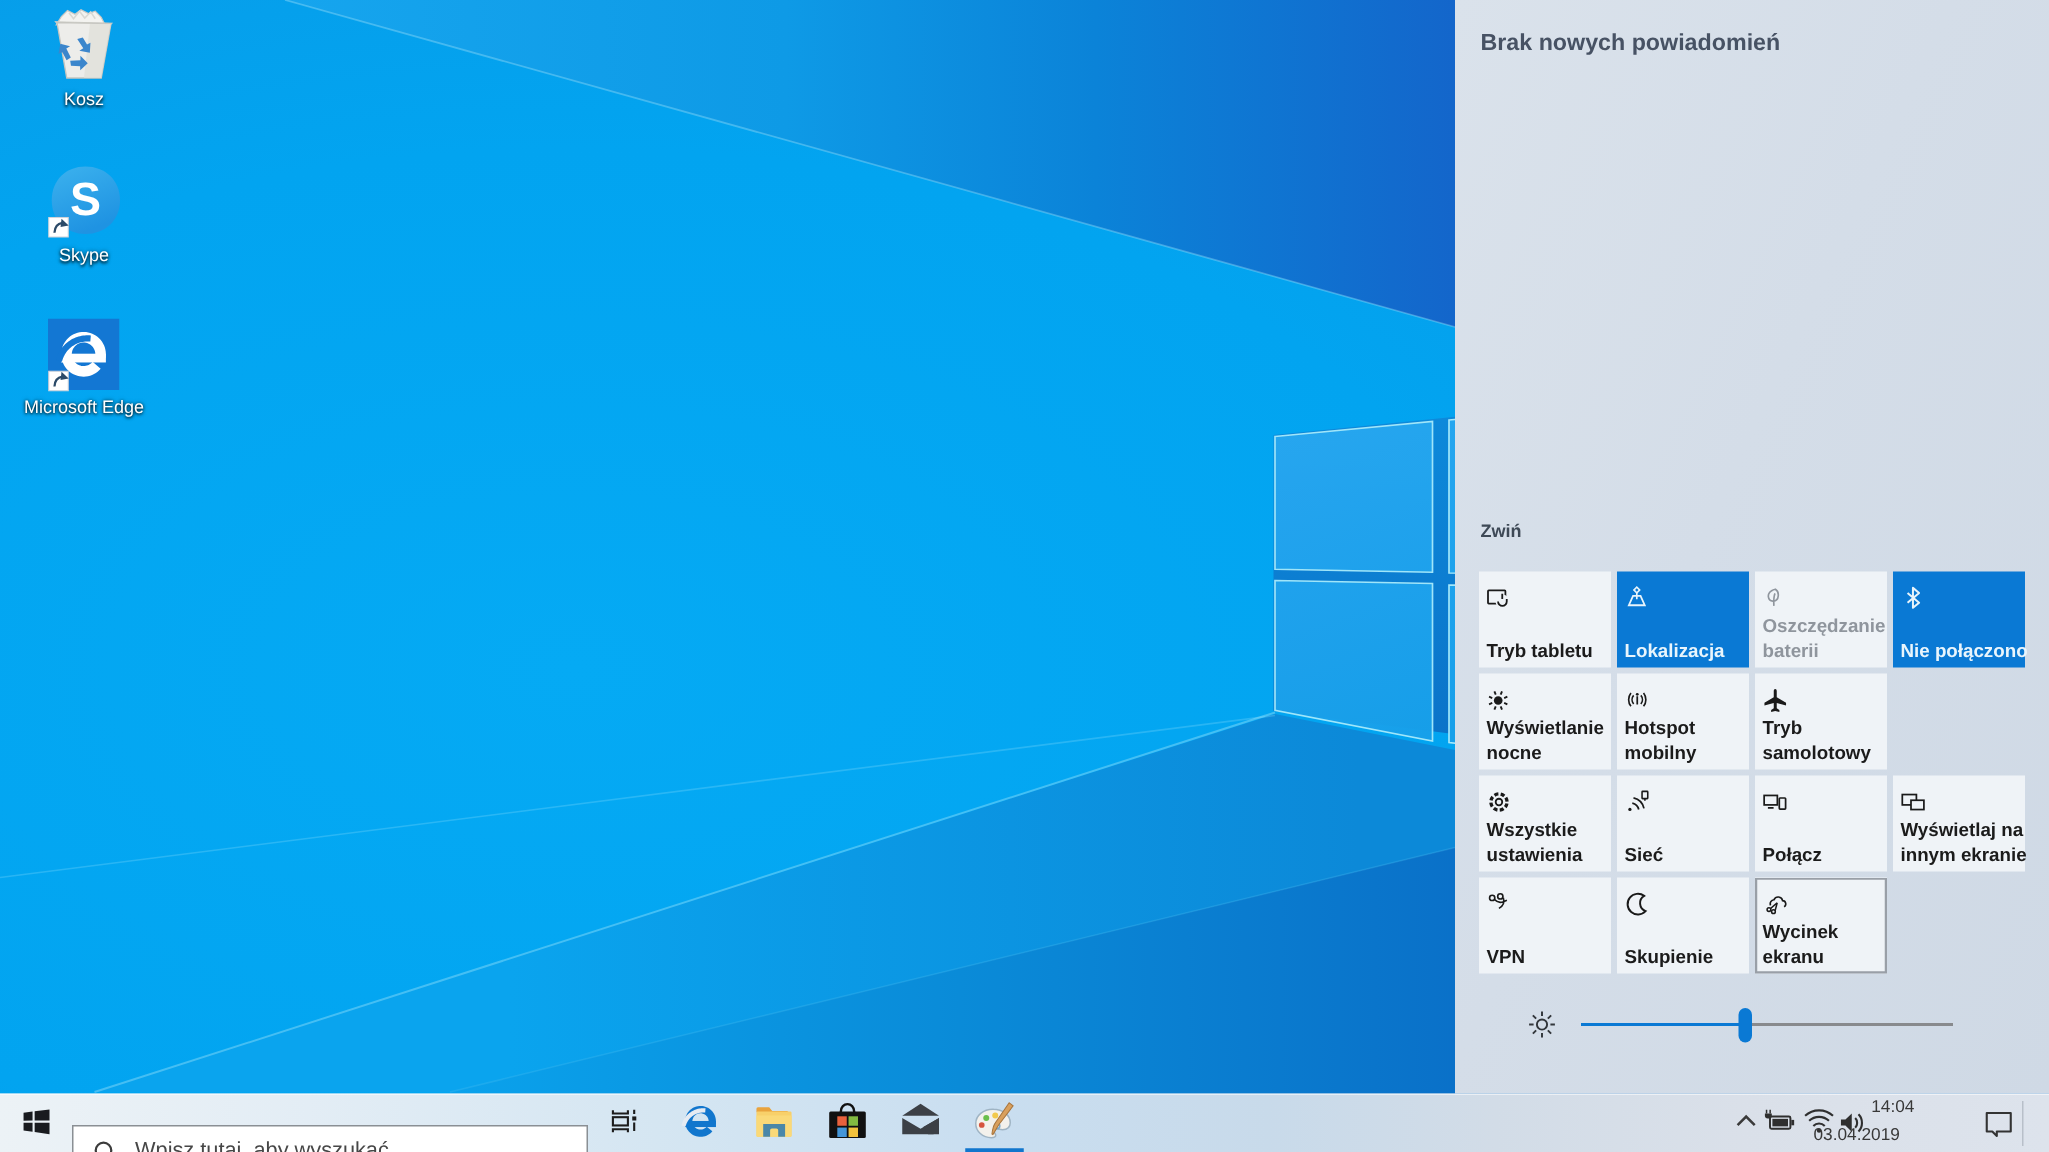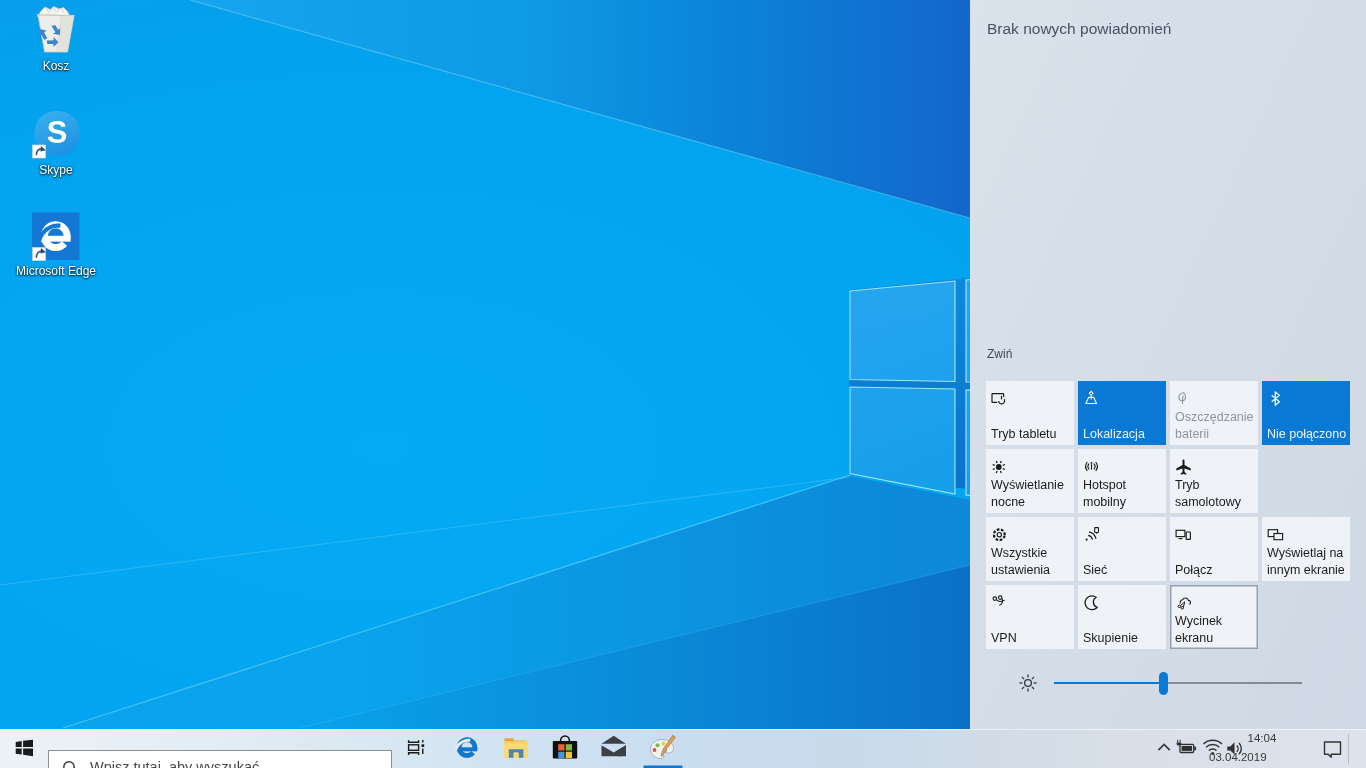--- a/index.html
+++ b/index.html
@@ -1,20 +1,20 @@
 <!DOCTYPE html>
 <html><head><meta charset="utf-8"><title>d</title><style>
 *{margin:0;padding:0;box-sizing:border-box}
 html,body{width:1366px;height:768px;overflow:hidden;font-family:"Liberation Sans",sans-serif;}
 #screen{position:fixed;left:0;top:0;width:1366px;height:768px;background:#019ee9;}
 .abs{position:absolute;}
 .dlabel{position:absolute;width:120px;text-align:center;font-size:12px;color:#fff;
  text-shadow:0 1px 2px rgba(0,0,0,.9),0 0 3px rgba(0,0,0,.55);}
 #panel{position:absolute;left:970px;top:0;width:396px;height:729px;
- background:linear-gradient(115deg,#dae2eb 0%,#d4dde8 45%,#cfd9e5 100%);}
+ background:linear-gradient(115deg,#dae2eb 0%,#d4dde8 45%,#cfd9e5 100%);font-weight:bold;}
 #panel .title{position:absolute;left:17px;top:20px;font-size:15.5px;color:#475264;}
 #panel .zwin{position:absolute;left:17px;top:347px;font-size:12px;color:#3e4956;}
 .tile{position:absolute;width:88px;height:64px;background:#eff3f7;color:#1b1b1b;}
 .tile svg{position:absolute;left:5px;top:9px;}
 .tile .tl{position:absolute;left:5px;bottom:3px;font-size:12.5px;line-height:16.4px;white-space:nowrap;}
 .tile.tb{background:#0a79d4;color:#e9f5fc;padding-left:48px;}
 .tile.td{color:#8f959d;}
 .tile.tf{box-shadow:inset 0 0 0 1.5px #999fa7;}
 #trk{position:absolute;left:1054px;top:682px;width:248px;height:2.4px;background:#888a8d;}
 #trkb{position:absolute;left:1054px;top:682px;width:107px;height:2.4px;background:#0a79d4;}

